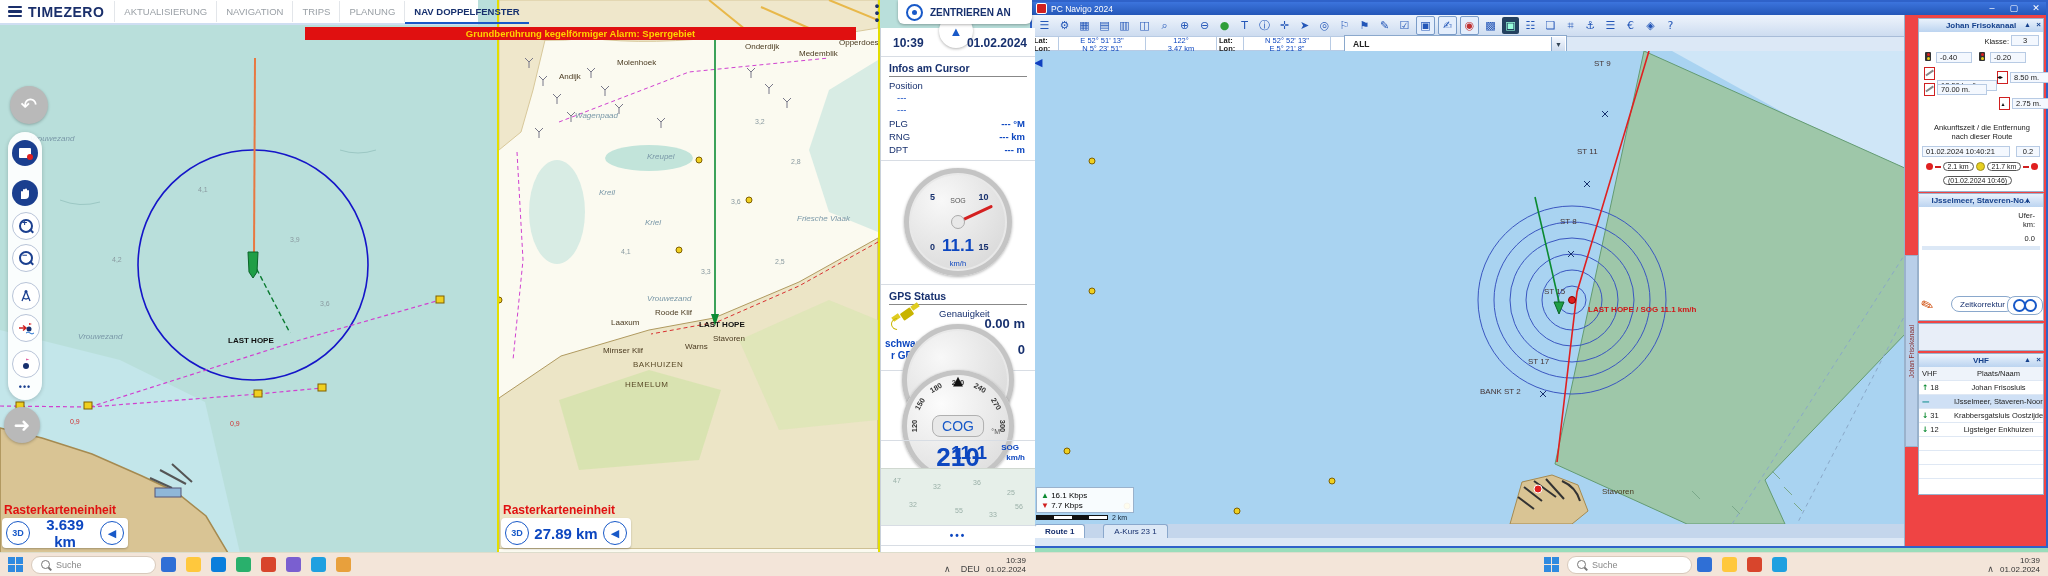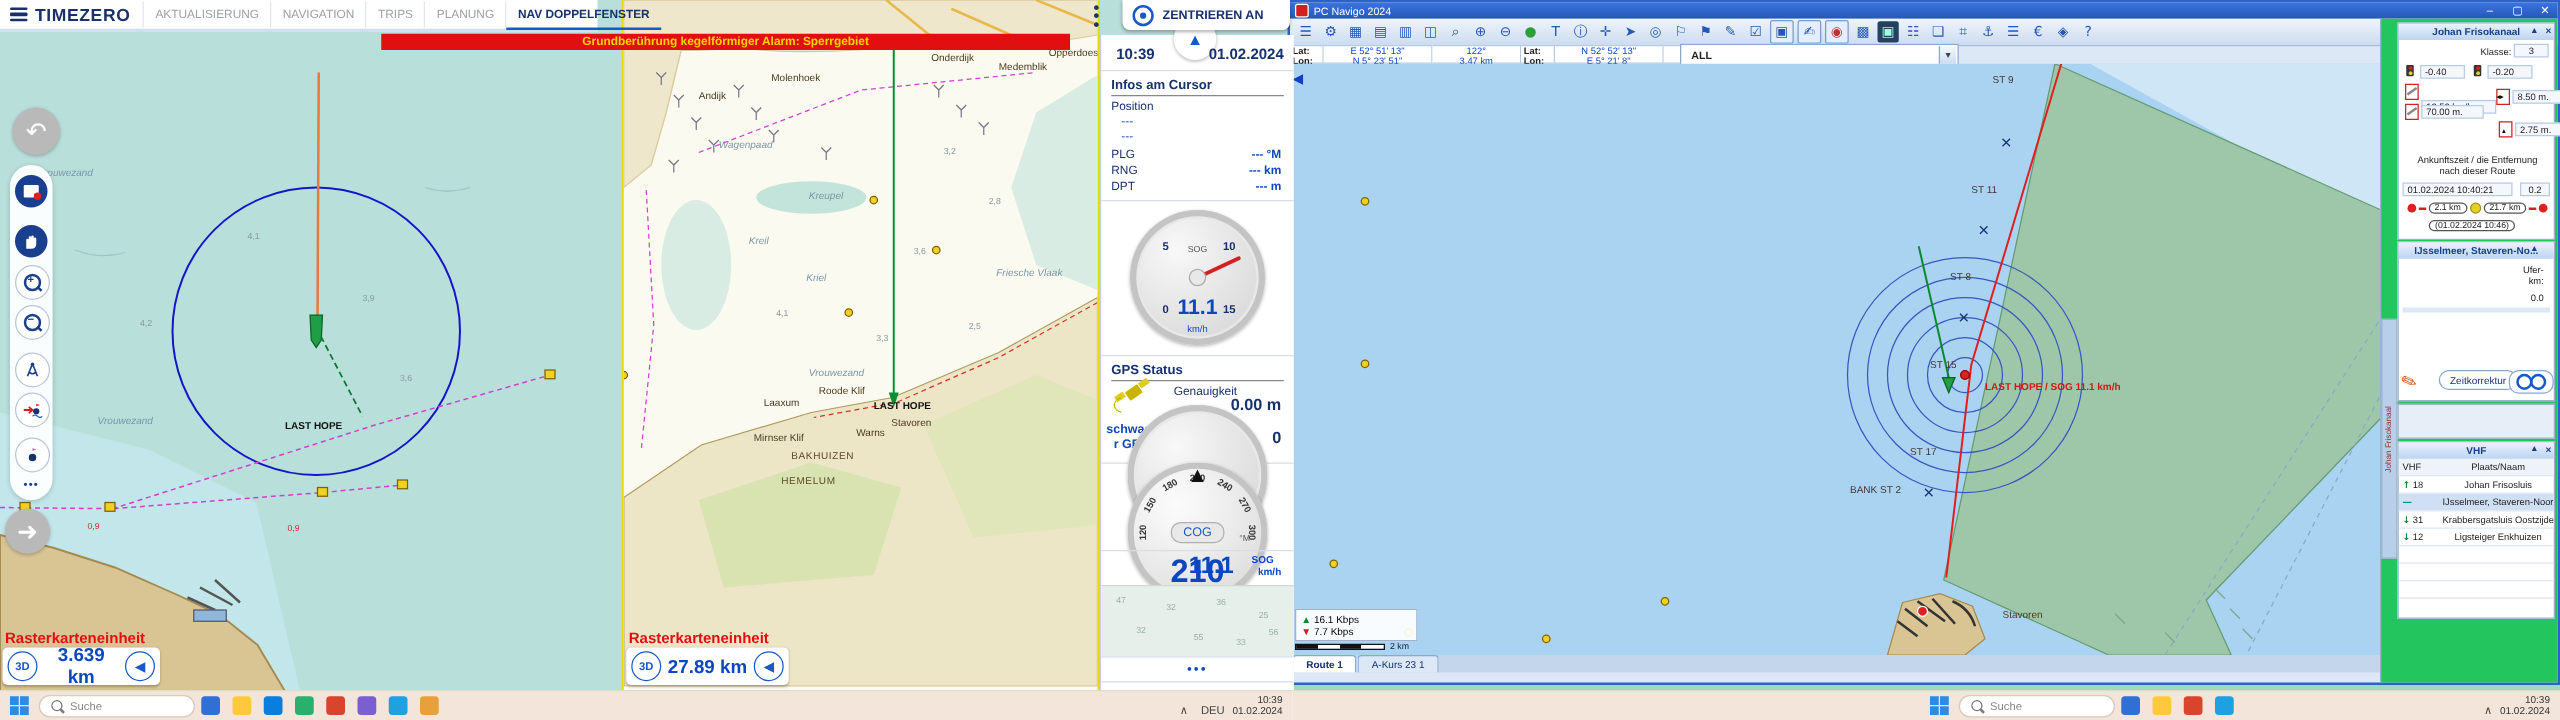--- a/index.html
+++ b/index.html
@@ -62,21 +62,21 @@
   .gtick{position:absolute;font-size:9px;font-weight:bold;color:#17306e;transform:translate(-50%,-50%);}
   .cnum{position:absolute;font-size:7.5px;font-weight:bold;color:#333;transform:translate(-50%,-50%);}
   #sog-needle{position:absolute;width:3px;height:38px;background:#d42020;left:50%;bottom:50%;transform-origin:50% 100%;transform:translateX(-50%) rotate(65deg);border-radius:2px;}
   #sog-hub{position:absolute;width:12px;height:12px;border-radius:50%;background:#e8e8e8;border:1px solid #aaa;left:50%;top:50%;transform:translate(-50%,-50%);}
   #gps-sat{position:absolute;left:10px;top:16px;width:30px;height:26px;}
   #gps-sat .body{position:absolute;left:10px;top:8px;width:12px;height:8px;background:#c8b400;transform:rotate(-35deg);border-radius:1px;}
   #gps-sat .p1,#gps-sat .p2{position:absolute;width:8px;height:5px;background:#e0cc20;transform:rotate(-35deg);}
   #gps-sat .p1{left:1px;top:13px;}#gps-sat .p2{left:20px;top:2px;}
   #gps-sat .w{position:absolute;left:0px;top:16px;width:10px;height:10px;border:1.5px solid #c8b400;border-radius:50%;border-top-color:transparent;border-right-color:transparent;transform:rotate(45deg);}
   #cog-needle{position:absolute;left:50%;top:3px;transform:translateX(-50%);color:#111;font-size:13px;}
-  #cog-pill{position:absolute;left:50%;top:50%;transform:translate(-50%,-50%);background:#e8e8e8;border:1px solid #b0b0b0;border-radius:8px;font-size:10px;color:#1859c8;padding:2px 9px;}
+  #cog-pill{position:absolute;left:50%;top:50%;transform:translate(-50%,-50%);background:#e8e8e8;border:1px solid #b0b0b0;border-radius:8px;font-size:14px;color:#1859c8;padding:2px 9px;}
   #minimap{position:absolute;left:0;top:440px;width:154px;height:56px;background:#e6efe9;border-top:1px solid #d0d8d0;overflow:hidden;}
   #minimap span{position:absolute;font-size:7px;color:#9ab0a8;}
   #layer-row{position:absolute;left:0;top:517px;width:154px;height:36px;border-top:1px solid #d8dde4;display:flex;align-items:center;justify-content:center;gap:10px;cursor:pointer;background:#fff;}
   #layer-row span{font-size:13px;color:#0d47c0;}
   .layers-ico{width:20px;height:16px;position:relative;}
   .layers-ico i{position:absolute;left:0;width:18px;height:7px;background:#1859c8;transform:skewX(-35deg) scaleY(.7);border-radius:1px;}
   .layers-ico i:nth-child(1){top:0;}.layers-ico i:nth-child(2){top:5px;}.layers-ico i:nth-child(3){top:10px;}
   
   #nv{left:1030px;top:0;width:1018px;height:548px;position:absolute;background:#dce8f6;border:2px solid #2f62c9;box-sizing:border-box;}
   #nv-title{position:absolute;left:0;top:0;right:0;height:13px;background:linear-gradient(#3c74dd,#2457b8);display:flex;align-items:center;color:#fff;font-size:8.5px;padding:0 4px;}
@@ -94,25 +94,25 @@
   .nvcell .val{color:#0d47c0;}
   #nv-filter{position:absolute;left:312px;top:33px;width:213px;height:16px;background:#fff;border:1px solid #8aa8cc;font-size:8.5px;font-weight:bold;color:#222;display:flex;align-items:center;padding-left:8px;}
   #nv-filter .dd{position:absolute;right:1px;top:1px;bottom:1px;width:13px;background:linear-gradient(#f4f8ff,#cfdcee);border-left:1px solid #8aa8cc;display:flex;align-items:center;justify-content:center;font-size:7px;color:#345;}
   #nv-chart{position:absolute;left:0;top:49px;width:875px;height:473px;background:#a9d3f1;overflow:hidden;}
   #nv-collapse{position:absolute;left:2px;top:5px;color:#1040c0;font-size:11px;cursor:pointer;}
   #nv-kbps{position:absolute;left:4px;top:436px;width:92px;height:24px;background:rgba(255,255,255,.92);border:1px solid #9ab2cc;font-size:8px;display:flex;flex-direction:column;justify-content:center;padding-left:4px;gap:1px;}
   #nv-kbps .up i{color:#0a8a30;}#nv-kbps .dn i{color:#d02020;}
   #nv-scale{position:absolute;left:4px;top:462px;width:110px;height:8px;display:flex;align-items:center;gap:4px;}
   #nv-scale .bar{height:3px;width:70px;background:repeating-linear-gradient(90deg,#111 0 17px,#fff 17px 35px);border:1px solid #111;}
   #nv-scale span{font-size:7px;color:#123;}
-  #nv-tabs{position:absolute;left:0;top:522px;right:141px;height:14px;background:#c4d6ec;display:flex;align-items:flex-end;padding-left:2px;gap:1px;}
+  #nv-tabs{position:absolute;left:0;top:522px;right:141px;height:14px;background:#c4d6ec;display:flex;align-items:flex-end;padding-left:2px;gap:18px;}
   .nv-tab{height:13px;padding:0 10px;font-size:8px;color:#17306e;display:flex;align-items:center;border:1px solid #8aa8cc;border-bottom:none;border-radius:3px 3px 0 0;background:#dce8f6;cursor:pointer;}
   .nv-tab.active{background:#fff;font-weight:bold;}
   
-  #nv-sidebar{position:absolute;right:0;top:13px;width:141px;bottom:0;background:#22c55e;border-left:1px solid #9ab2cc;}
+  #nv-sidebar{position:absolute;right:0;top:13px;width:141px;bottom:0;background:#ef4444;border-left:1px solid #9ab2cc;}
   #nv-sidetab{position:absolute;left:0;top:240px;width:11px;height:190px;writing-mode:vertical-rl;transform:rotate(180deg);font-size:6.5px;color:#8a3030;display:flex;align-items:center;justify-content:center;background:#b9cfe9;border:1px solid #9ab2cc;cursor:pointer;}
   .sbpanel{position:absolute;left:13px;right:2px;background:#fff;border:1px solid #9ab2cc;}
   .sbhead{height:13px;background:linear-gradient(#eaf2fc,#bcd4f0);display:flex;align-items:center;justify-content:center;font-size:8px;font-weight:bold;color:#14408c;position:relative;cursor:pointer;}
   .sbhead .car{position:absolute;right:12px;top:2px;font-size:7px;color:#14408c;}
   .sbhead .xx{position:absolute;right:2px;top:1px;font-size:8px;color:#14408c;}
   .sbrow{position:absolute;font-size:7.5px;color:#222;white-space:nowrap;}
   .vbox{border:1px solid #b8cbe4;background:#f4f8fe;padding:0 3px;font-size:7.5px;}
   .sig{display:inline-block;width:6px;height:9px;background:#333;border-radius:1px;position:relative;vertical-align:middle;}
   .sig:before{content:"";position:absolute;left:1.5px;top:1px;width:3px;height:3px;border-radius:50%;background:#e02020;}
   .sig:after{content:"";position:absolute;left:1.5px;top:5px;width:3px;height:3px;border-radius:50%;background:#e8d020;}

